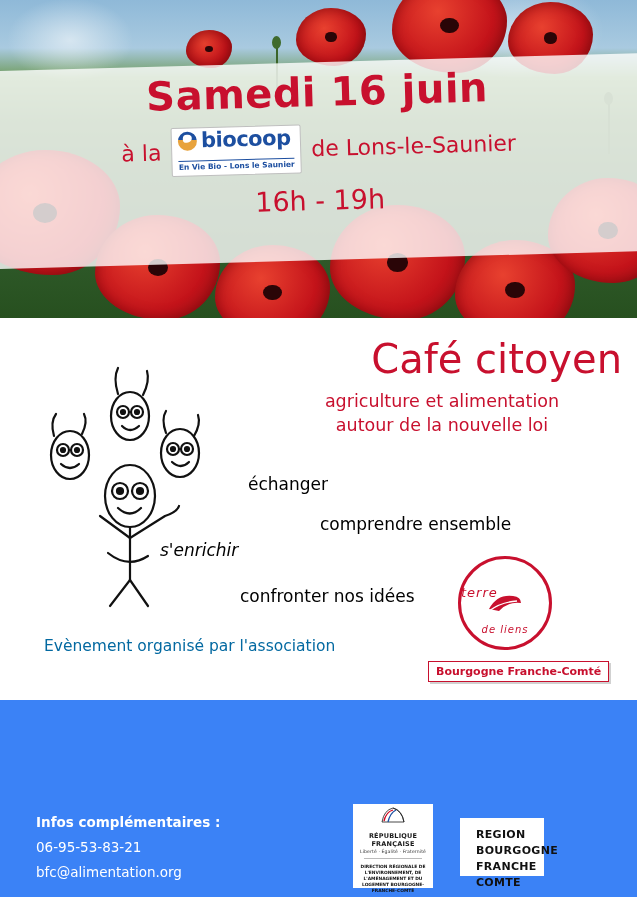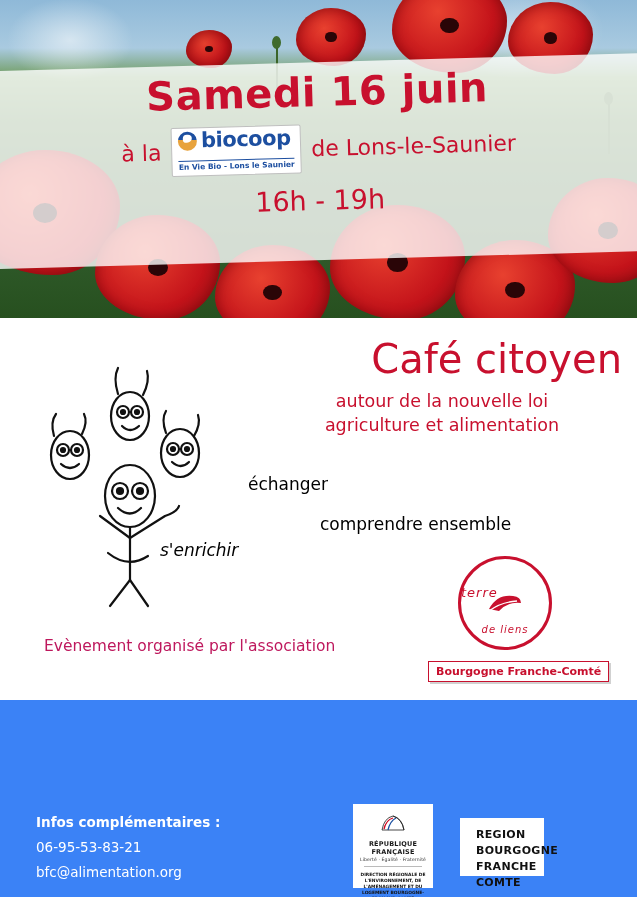--- a/index.html
+++ b/index.html
@@ -193,21 +193,21 @@
   .w-echanger      { left: 248px; top: 156px; }
   .w-comprendre    { left: 320px; top: 196px; }
   .w-enrichir      { left: 160px; top: 222px; font-style: italic; }
   .w-confronter    { left: 240px; top: 268px; }
 
   .org-text {
     position: absolute;
     left: 44px;
     top: 316px;
     font-size: 15.5px;
-    color: #be185d;
+    color: #0369a1;
     line-height: 1.55;
   }
 
   
   .tdl {
     position: absolute;
     left: 458px;
     top: 238px;
     width: 88px;
     height: 88px;
@@ -301,21 +301,21 @@
 
   
   .logo-dreal {
     position: absolute;
     left: 353px;
     top: 104px;
     width: 80px;
     height: 84px;
     background: #ffffff;
     text-align: center;
-    padding-top: 8px;
+    padding-top: 0;
     box-sizing: border-box;
   }
   .marianne {
     width: 30px; height: 22px;
     margin: 0 auto;
   }
   .rf {
     font-size: 6.5px;
     font-weight: bold;
     color: #1a1a1a;
@@ -445,27 +445,28 @@
         <path d="M100 190 L70 168"></path>
         <path d="M100 190 L135 168 q12 -4 14 -10"></path>
         <path d="M100 232 L80 258"></path>
         <path d="M100 232 L118 258"></path>
         <path d="M78 205 q20 16 40 3"></path>
       </g>
     </svg>
 
     <div class="title-main">Café citoyen</div>
     <div class="subtitle">
+      <div>agriculture et alimentation</div>
       <div>autour de la nouvelle loi</div>
-      <div>agriculture et alimentation</div>
     </div>
 
     <div class="word w-echanger">échanger</div>
     <div class="word w-comprendre">comprendre ensemble</div>
     <div class="word w-enrichir">s'enrichir</div>
+    <div class="word w-confronter">confronter nos idées</div>
 
     <div class="org-text">
       <div>Evènement organisé par l'association</div>
     </div>
 
     <div class="tdl">
       <div class="tdl-arc-top">terre</div>
       <svg class="tdl-leaf" viewBox="0 0 36 22">
         <path d="M2 17 Q10 2 26 4 Q34 5 34 11 Q22 9 12 19 Z" fill="#c8102e"></path>
         <path d="M2 19 Q14 10 30 9" stroke="#ffffff" stroke-width="1.4" fill="none"></path>

